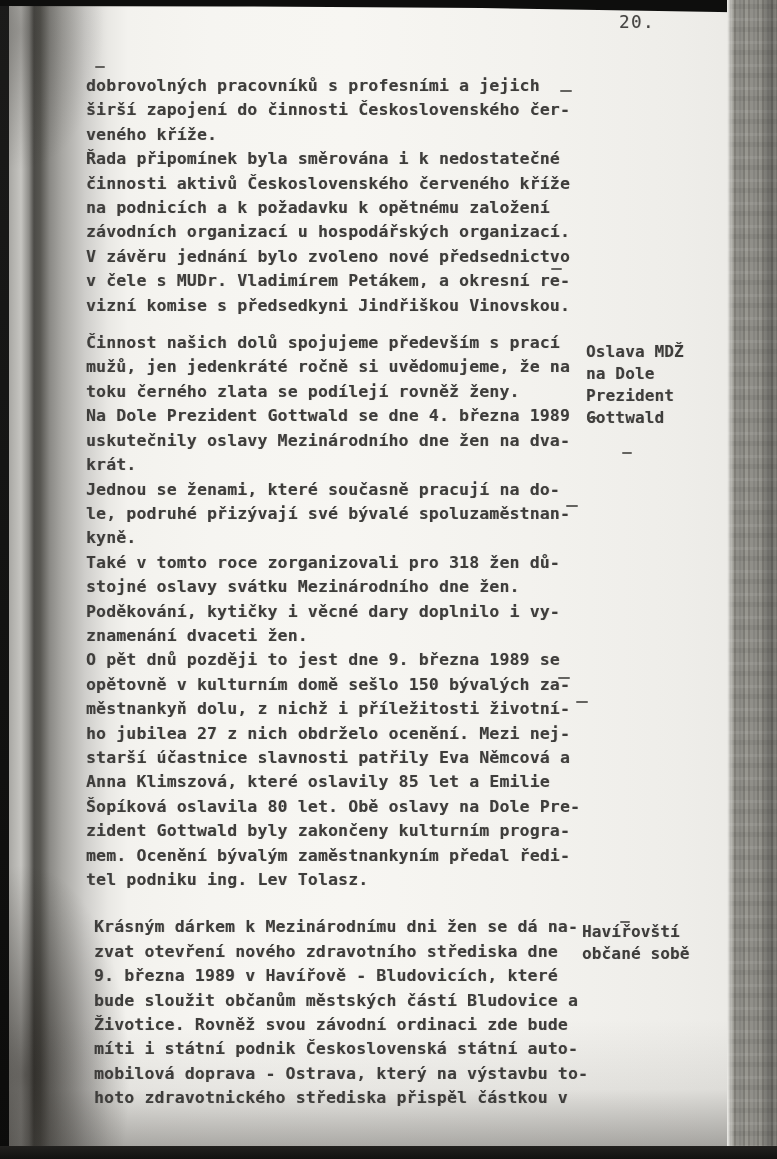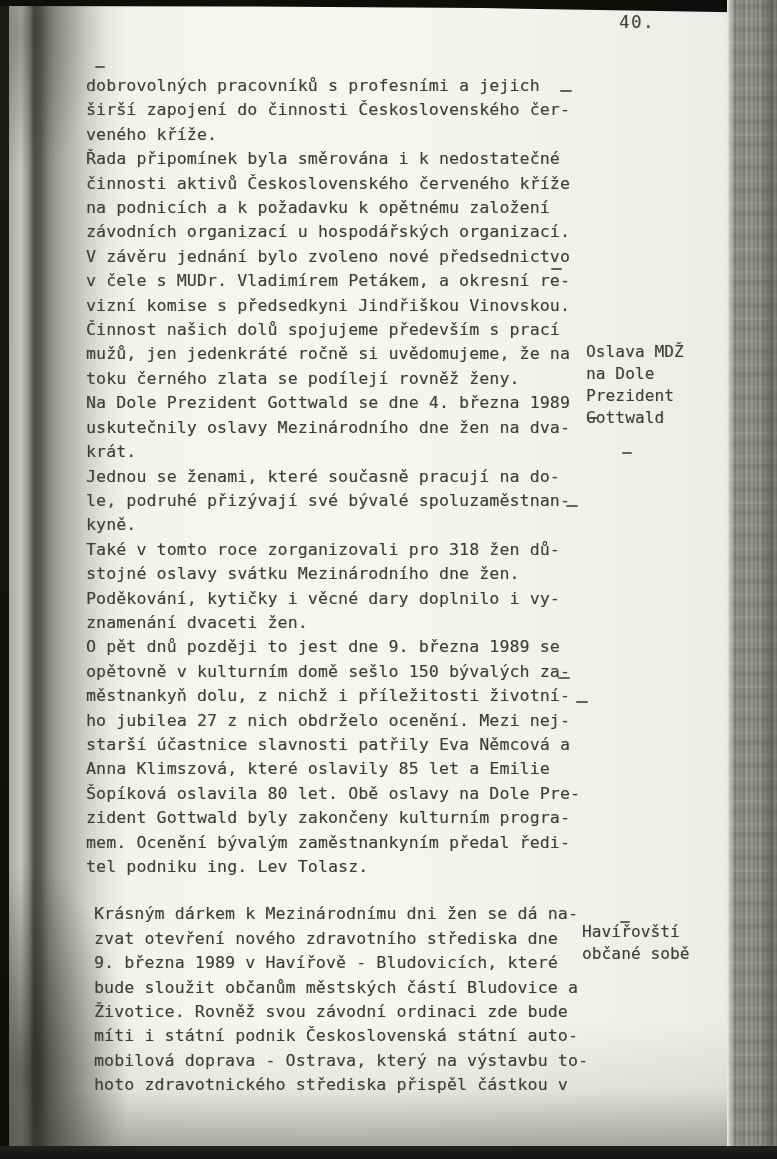--- a/index.html
+++ b/index.html
@@ -29,44 +29,45 @@
       linear-gradient(90deg, rgba(243,242,238,0.95) 0px, rgba(243,242,238,0) 7px),
       linear-gradient(90deg, rgba(0,0,0,0) 62%, rgba(28,28,26,0.30) 90%, rgba(55,54,50,0.18) 100%),
       repeating-linear-gradient(0deg, rgba(0,0,0,0.06) 0 5px, rgba(0,0,0,0) 5px 11px, rgba(255,255,255,0.07) 11px 14px, rgba(0,0,0,0) 14px 23px),
       repeating-linear-gradient(90deg, #8e8d87 0 2px, #7d7c76 2px 4px, #97968f 4px 7px, #817f79 7px 9px, #908f89 9px 12px, #868580 12px 14px);
   }
   .typewriter{
     position:absolute;margin:0;
     font-size:16.5px;line-height:24.4px;letter-spacing:0.15px;
     color:#3e3d3b;white-space:pre-line;
     text-shadow:0.4px 0.4px 0.7px rgba(62,61,59,0.35);
+    font-weight:bold;
   }
   .text-col{position:absolute;left:86px;top:74px;width:516px;}
   .text-col p{position:static;margin:0;}
-  .text-col p + p{}
+  .text-col p + p{margin-top:13px;}
   .text-col p:nth-child(3){margin-top:23px;margin-left:8px;}
   .note1{left:586px;top:341px;font-size:16px;line-height:22px;}
   .note2{left:582px;top:921px;font-size:16px;line-height:22px;}
   .page-number{position:absolute;left:619px;top:12px;font-size:17.5px;
     letter-spacing:1.5px;color:#454442;
     font-family:"DejaVu Sans Mono","Liberation Mono",monospace;
     text-shadow:0.4px 0.4px 0.7px rgba(62,61,59,0.3);}
   .mark{position:absolute;background:#4b4a47;border-radius:1px;opacity:0.85;}
 </style>
 </head>
 <body>
 
 <div class="scan">
 
   <div class="binding-black"></div>
   <div class="edge-top"></div>
   <div class="page-stack"></div>
   <div class="edge-bottom"></div>
 
-  <div class="page-number">40.</div>
+  <div class="page-number">20.</div>
 
   <div class="text-col">
     <p class="typewriter">dobrovolných pracovníků s profesními a jejich
 širší zapojení do činnosti Československého čer-
 veného kříže.
 Řada připomínek byla směrována i k nedostatečné
 činnosti aktivů Československého červeného kříže
 na podnicích a k požadavku k opětnému založení
 závodních organizací u hospodářských organizací.
 V závěru jednání bylo zvoleno nové předsednictvo

